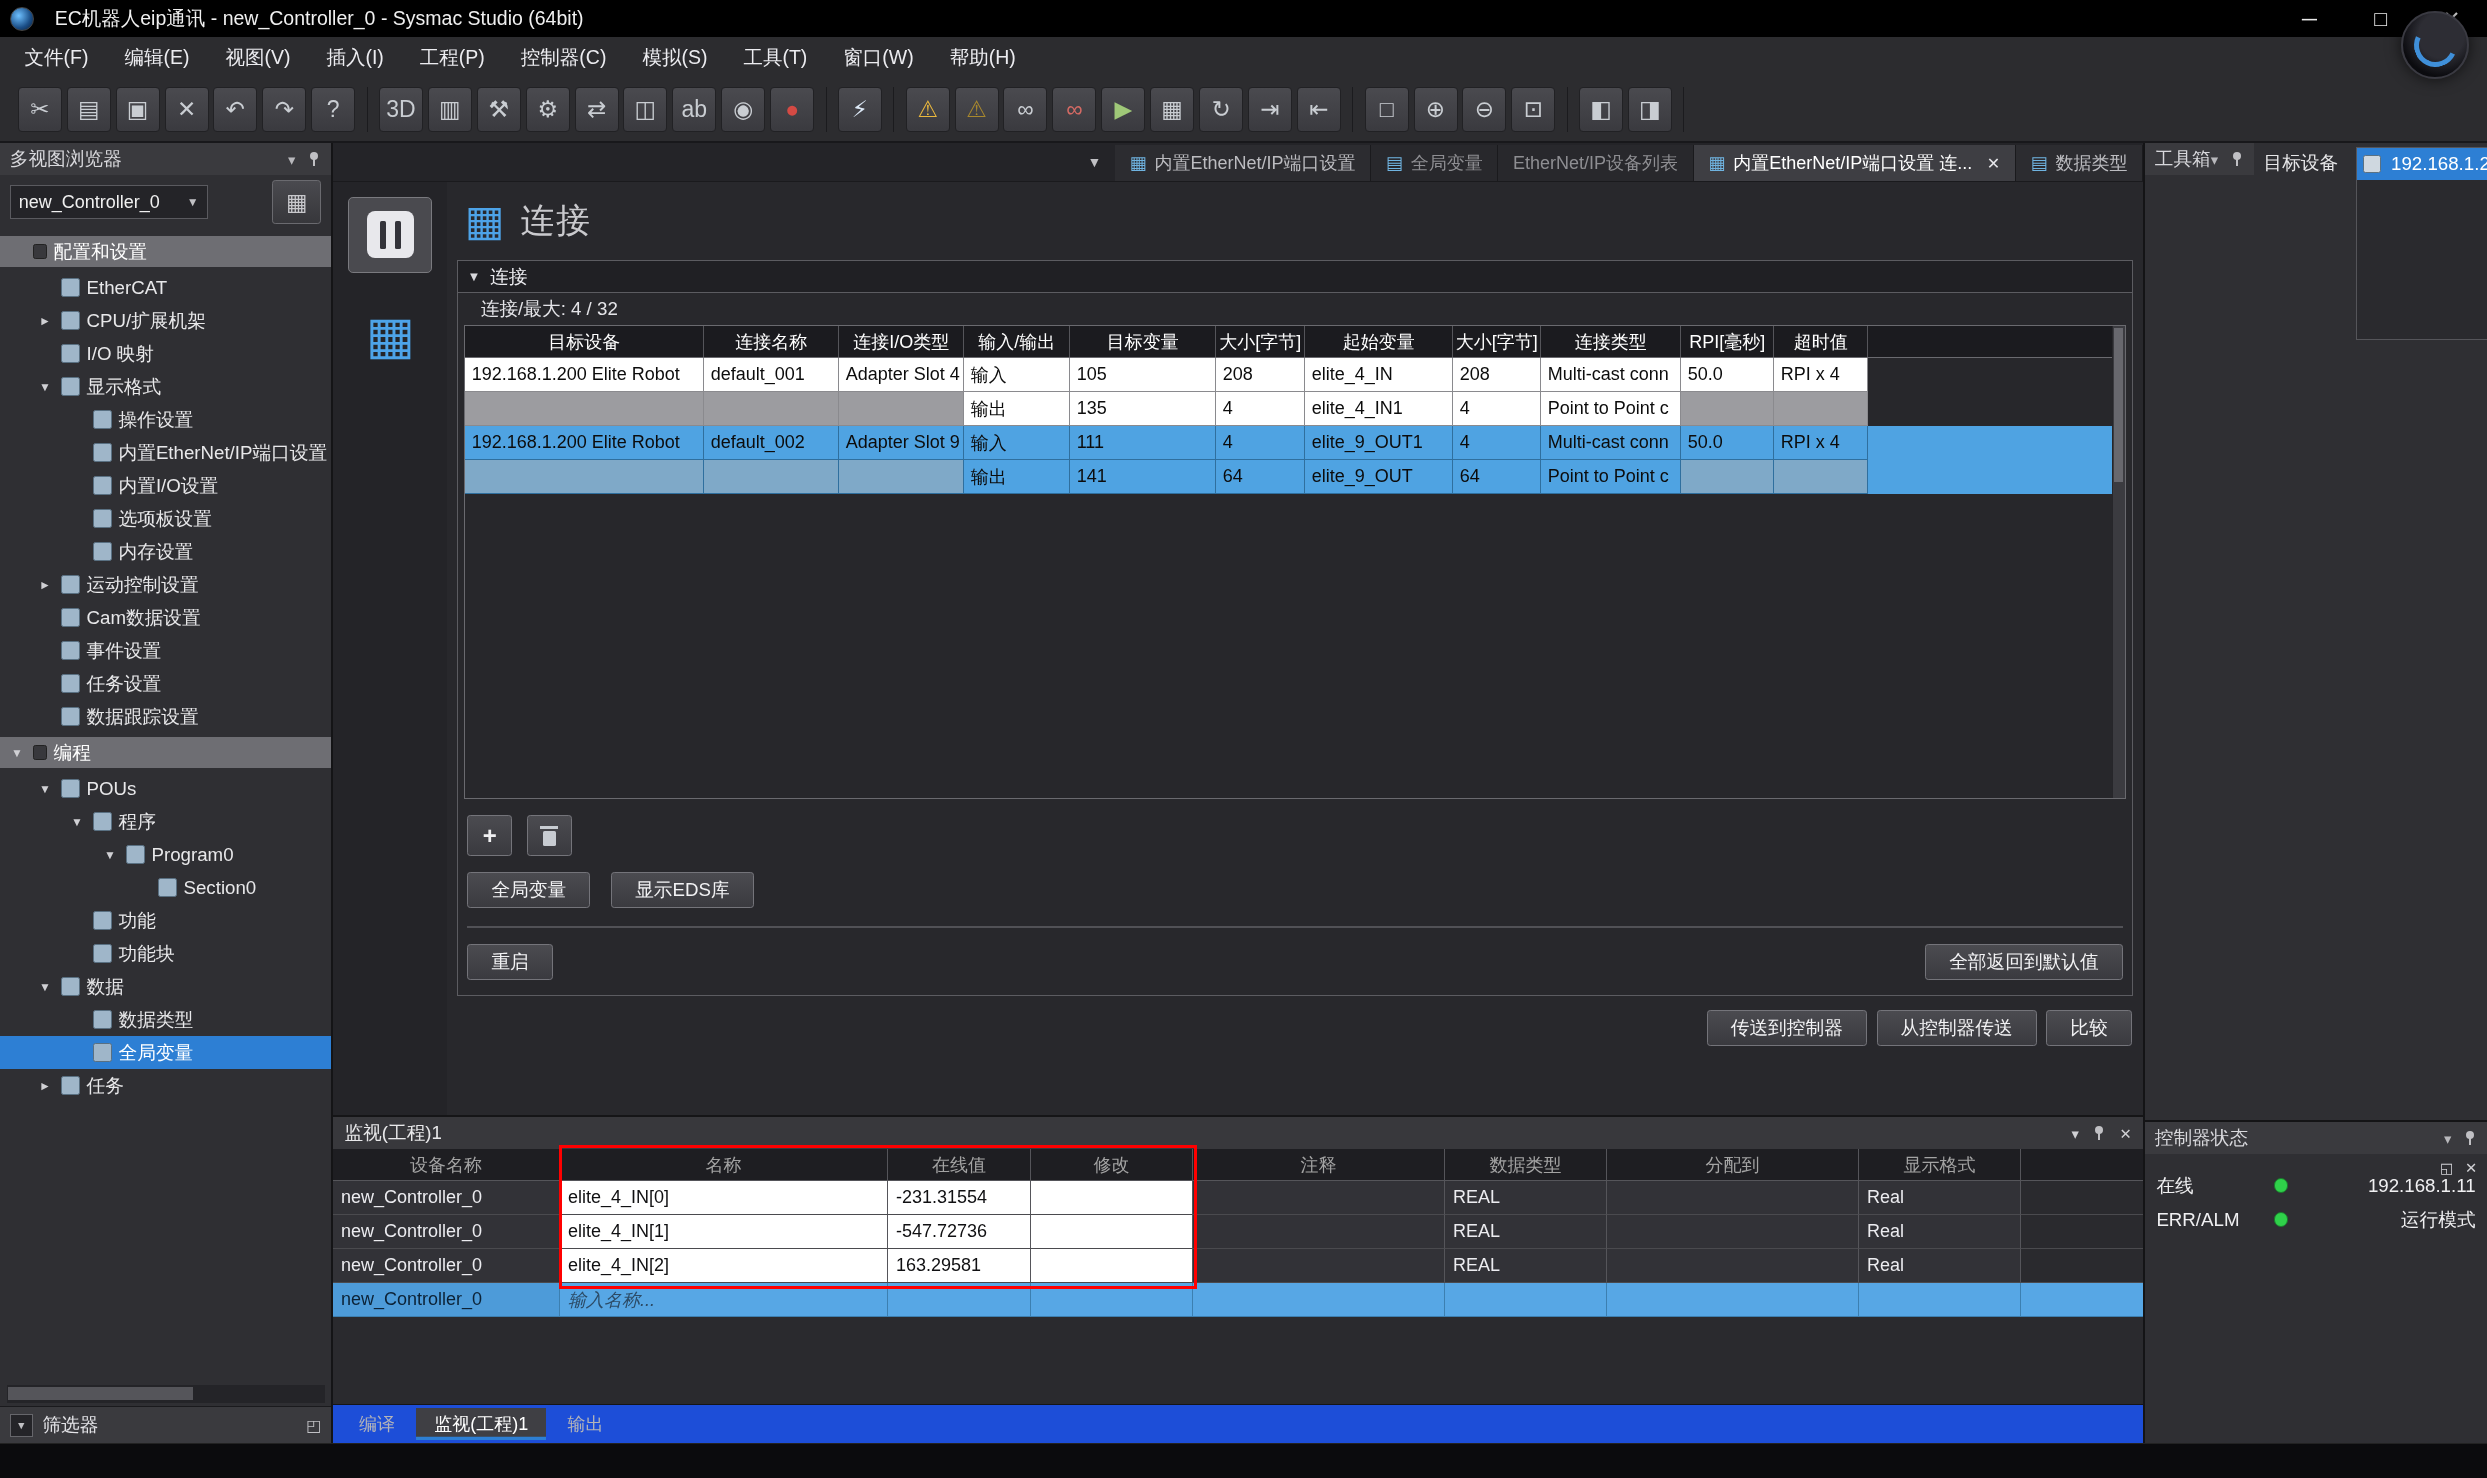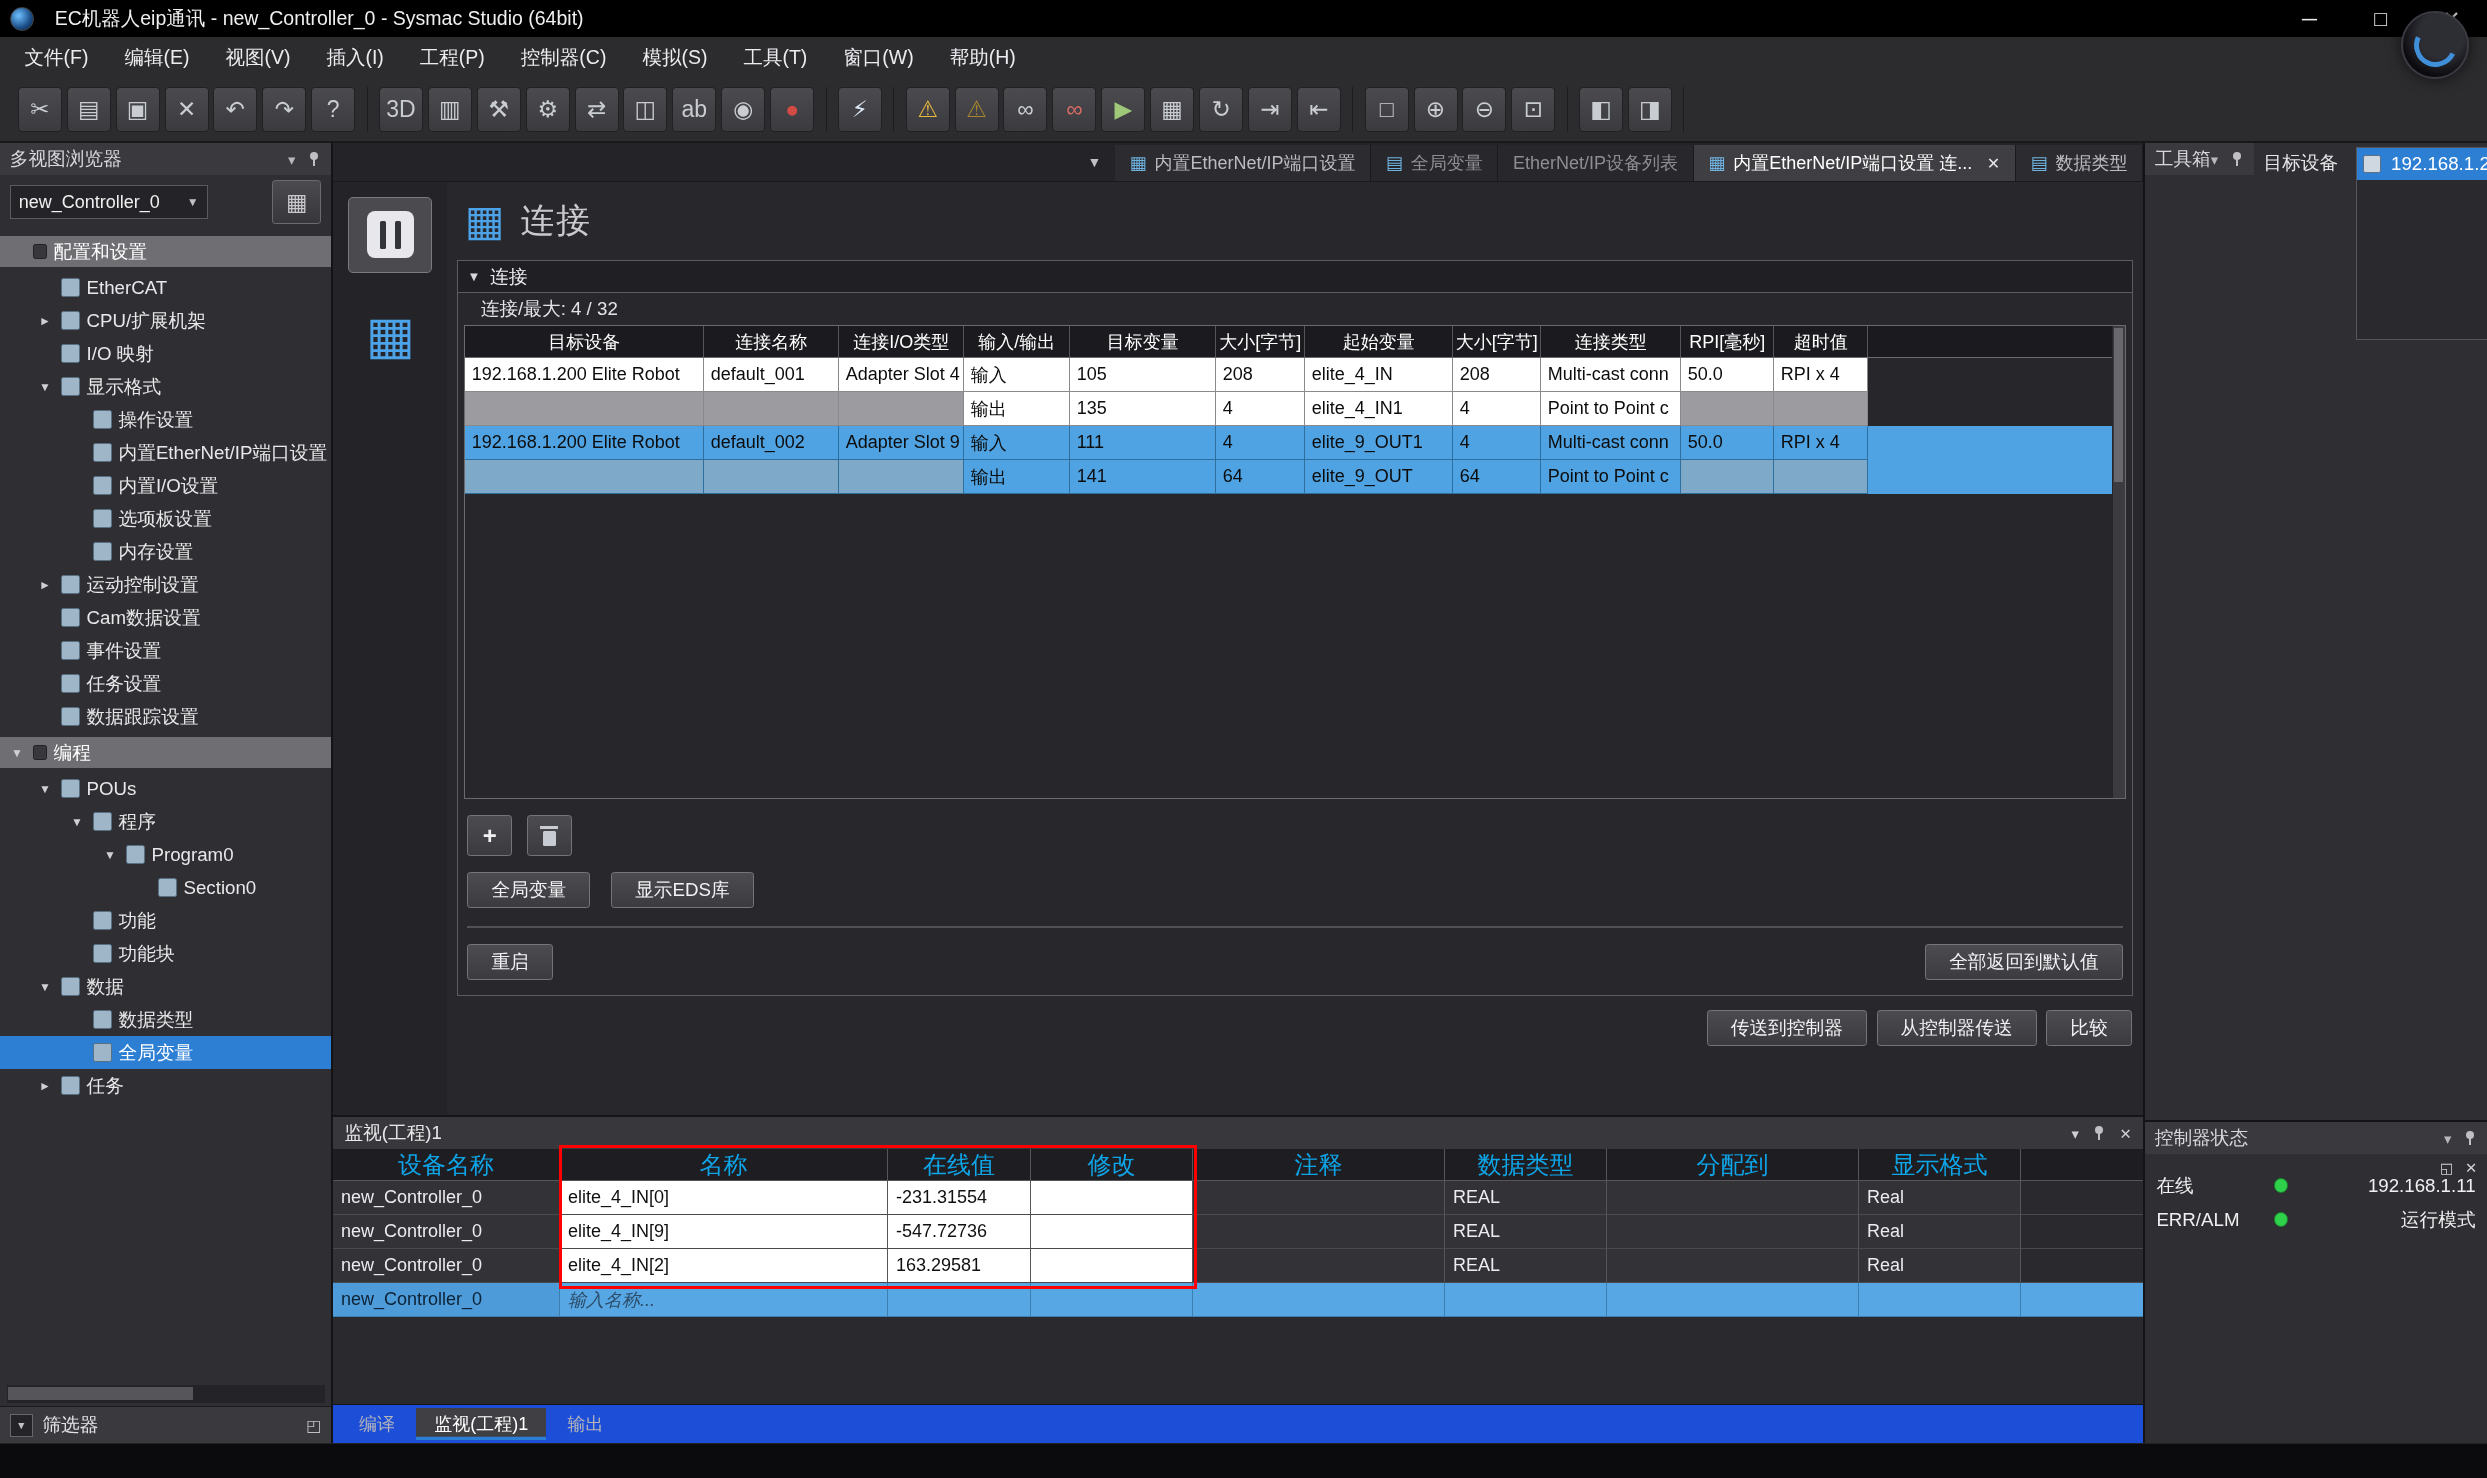--- a/index.html
+++ b/index.html
@@ -139,21 +139,21 @@
 .trash-icon::after{content:"";position:absolute;top:0.8px;left:0;right:0;height:3.2px;background:#c8ccd2}
 .pin-icon{width:14.6px;height:16px;position:relative;display:inline-block}
 .pin-icon::before{content:"";position:absolute;top:0.8px;left:3.2px;width:8px;height:8px;background:#c0c0c4;border-radius:50%}
 .pin-icon::after{content:"";position:absolute;top:8px;left:6.5px;width:1.6px;height:7.3px;background:#c0c0c4}
 
 
 .watch{height:328px;flex:0 0 auto;background:#2a2a2e;border-top:2.4px solid #151517;display:flex;flex-direction:column;position:relative}
 .watch-titlebar{height:32px;background:#38383c;display:flex;align-items:center;padding:0 11.4px;color:#e8e8ea;flex:0 0 auto}
 .watch-title-icons{margin-left:auto;display:flex;gap:13px;align-items:center;color:#d0d0d4;font-size:14.6px}
 .watch-head{display:flex;height:32px;background:#1e1e22;border-bottom:0.8px solid #55555a;flex:0 0 auto}
-.watch-head > div{display:flex;align-items:center;justify-content:center;color:#0ea5e9;font-size:24px;border-right:0.8px solid #55555a;flex:0 0 auto}
+.watch-head > div{display:flex;align-items:center;justify-content:center;color:#a3a3a3;font-size:18px;border-right:0.8px solid #55555a;flex:0 0 auto}
 .watch-row{display:flex;height:34px;flex:0 0 auto}
 .watch-row > div{flex:0 0 auto;display:flex;align-items:center;padding:0 8px;font-size:18px;border-right:0.8px solid #55555a;border-bottom:0.8px solid #4a4a4e;overflow:hidden;white-space:nowrap}
 .watch-cols > div:nth-of-type(1){width:227px}
 .watch-cols > div:nth-of-type(2){width:328px}
 .watch-cols > div:nth-of-type(3){width:143px}
 .watch-cols > div:nth-of-type(4){width:162px}
 .watch-cols > div:nth-of-type(5){width:252px}
 .watch-cols > div:nth-of-type(6){width:162px}
 .watch-cols > div:nth-of-type(7){width:252px}
 .watch-cols > div:nth-of-type(8){width:162px}
@@ -695,21 +695,21 @@
               <div class="wc white" data-name="watch-cell-online-value">-231.31554</div>
               <div class="wc white" data-name="watch-cell-modify"></div>
               <div class="wc dark" data-name="watch-cell-comment"></div>
               <div class="wc dark" data-name="watch-cell-data-type">REAL</div>
               <div class="wc dark" data-name="watch-cell-assigned"></div>
               <div class="wc dark" data-name="watch-cell-format">Real</div>
               <div class="wc filler" data-name="watch-cell-filler"></div>
             </div>
             <div class="watch-row watch-cols" data-name="watch-row" data-state="normal">
               <div class="wc dark" data-name="watch-cell-device">new_Controller_0</div>
-              <div class="wc white" data-name="watch-cell-name">elite_4_IN[9]</div>
+              <div class="wc white" data-name="watch-cell-name">elite_4_IN[1]</div>
               <div class="wc white" data-name="watch-cell-online-value">-547.72736</div>
               <div class="wc white" data-name="watch-cell-modify"></div>
               <div class="wc dark" data-name="watch-cell-comment"></div>
               <div class="wc dark" data-name="watch-cell-data-type">REAL</div>
               <div class="wc dark" data-name="watch-cell-assigned"></div>
               <div class="wc dark" data-name="watch-cell-format">Real</div>
               <div class="wc filler" data-name="watch-cell-filler"></div>
             </div>
             <div class="watch-row watch-cols" data-name="watch-row" data-state="normal">
               <div class="wc dark" data-name="watch-cell-device">new_Controller_0</div>

